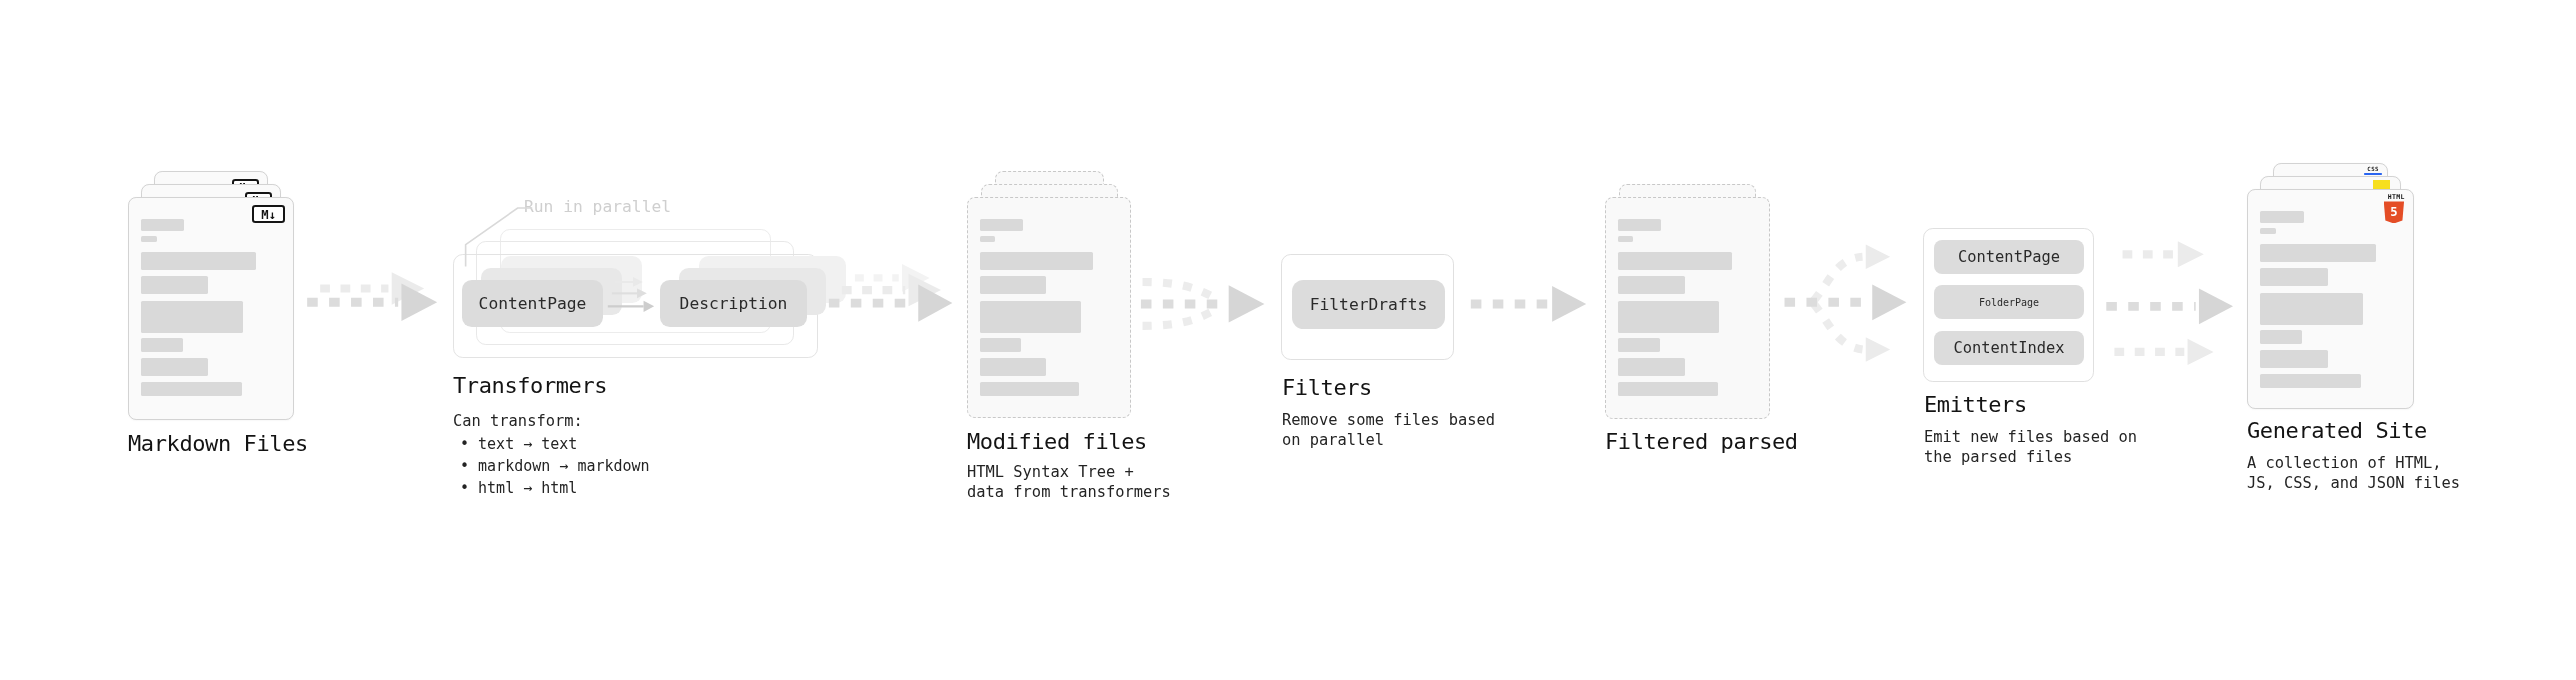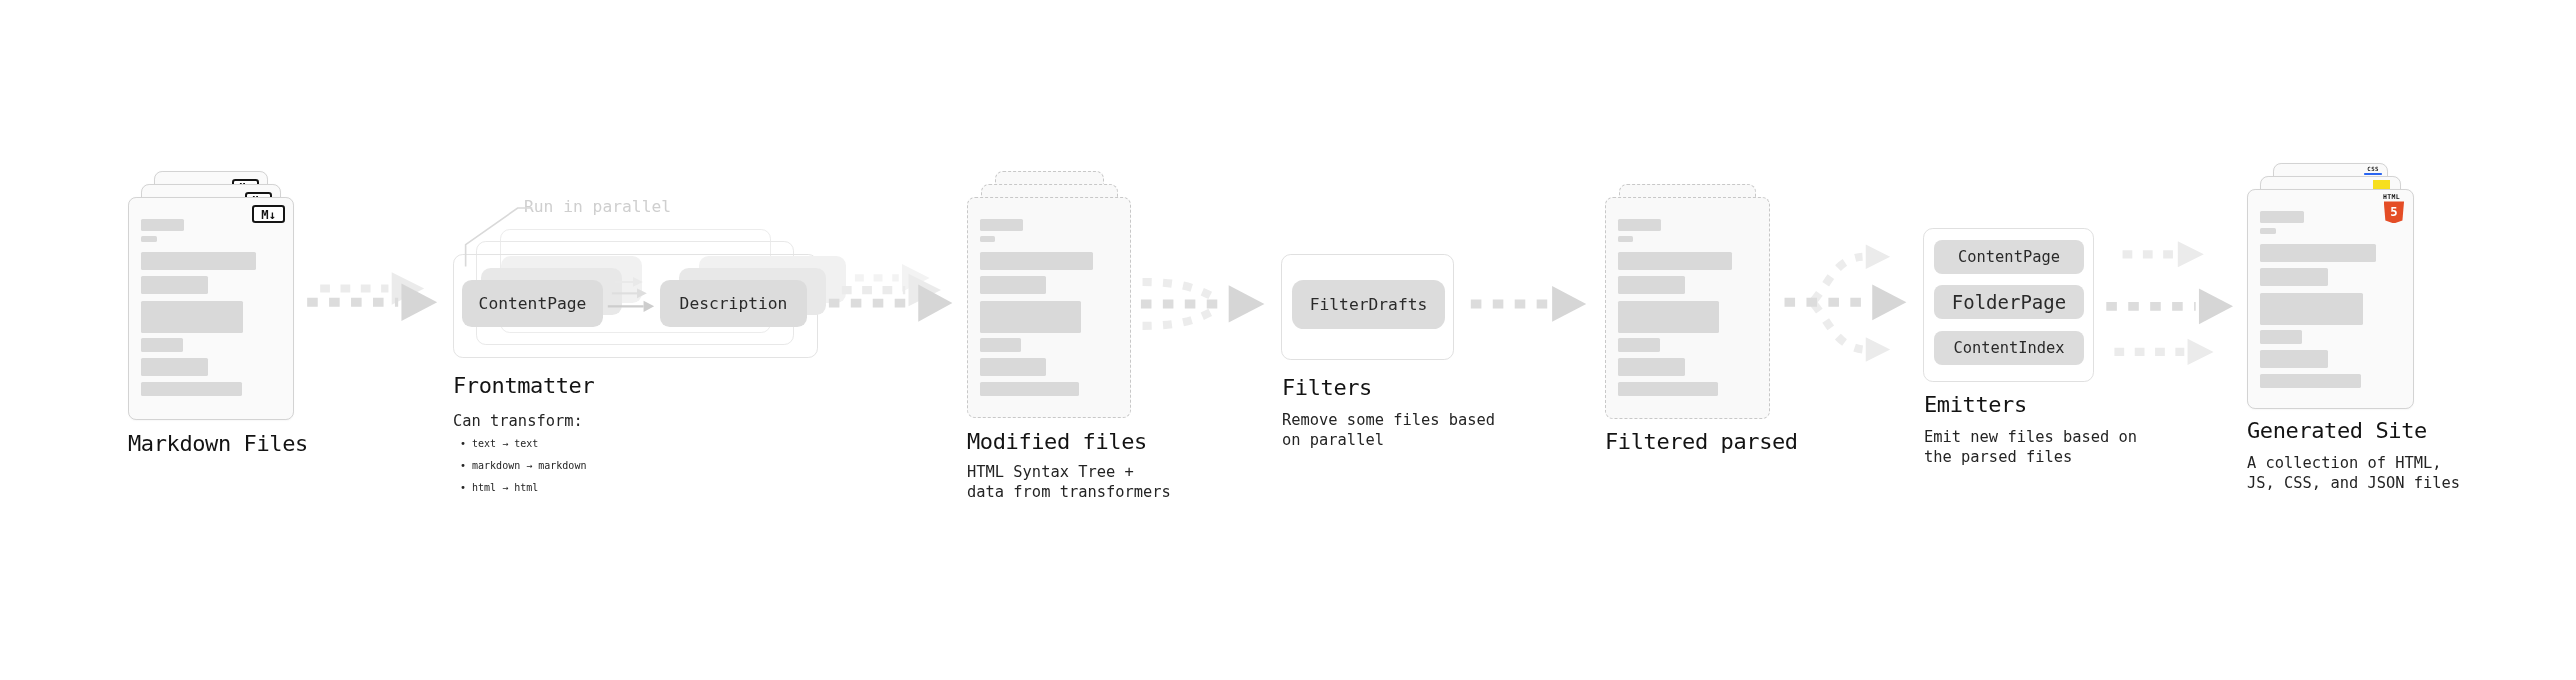--- a/index.html
+++ b/index.html
@@ -16,21 +16,21 @@
   .bars{position:absolute;left:12.2px;right:12.2px;top:21px;}
   .bar{background:#d9d9d9;border-radius:1.6px;}
   
   .badge-md{
     position:absolute;top:7.3px;right:8.1px;width:32.5px;height:18px;
     border:2px solid #151515;border-radius:3.3px;background:#fff;color:#151515;
     font-weight:bold;font-size:12.2px;line-height:16.3px;text-align:center;box-sizing:border-box;
   }
   .badge-md.small{width:27px;height:15.4px;font-size:9.8px;line-height:13px;top:6.5px;}
   
-  .html5-badge{position:absolute;top:4.1px;right:8.1px;width:22px;text-align:left;}
+  .html5-badge{position:absolute;top:4.1px;right:8.1px;width:22px;text-align:right;}
   .h5-text{font-size:6.5px;font-weight:bold;letter-spacing:0.4px;color:#111;line-height:6.5px;}
   .h5-shield{
     width:20.3px;height:22px;margin:0.8px auto 0;
     clip-path:polygon(0 0,100% 0,92% 87%,50% 100%,8% 87%);
     display:flex;align-items:center;justify-content:center;
     color:#fff;font-size:12.2px;font-weight:bold;background:#e44d26;
   }
   .css-badge{position:absolute;top:1.6px;right:4.9px;width:18px;}
   .css-label{font-size:5.7px;font-weight:bold;color:#222;line-height:6.5px;text-align:center;letter-spacing:0.4px;}
   .css-underline{height:2.4px;margin-top:0.8px;border-radius:0.8px;background:#2965f1;}
@@ -40,21 +40,21 @@
   .frame.filled{background:#fff;border-color:#e0e0e0;}
   .pill{
     position:absolute;background:#dcdcdc;border-radius:9.8px;color:#2a2a2a;font-size:16.3px;
     display:flex;align-items:center;justify-content:center;white-space:nowrap;box-sizing:border-box;
   }
   .pill.ghost1{background:#e8e8e8;}
   .pill.ghost2{background:#f1f1f1;}
   
   .stage-label{position:absolute;font-size:22px;color:#131313;white-space:nowrap;letter-spacing:-0.4px;}
   .stage-desc{position:absolute;font-size:15.4px;color:#242424;white-space:nowrap;line-height:20.3px;}
-  .bullet-list{position:absolute;font-size:10px;color:#242424;white-space:nowrap;line-height:22px;}
+  .bullet-list{position:absolute;font-size:15px;color:#242424;white-space:nowrap;line-height:22px;}
   .parallel-note{position:absolute;font-size:16.3px;color:#cfcfcf;white-space:nowrap;}
   
   svg.flow{position:absolute;left:0;top:0;pointer-events:none;}
   .dl1{stroke:#dcdcdc;stroke-width:11;stroke-dasharray:13 14;fill:none;}
   .dl2{stroke:#ebebeb;stroke-width:10;stroke-dasharray:12 13;fill:none;}
   .dl3{stroke:#f3f3f3;stroke-width:9;stroke-dasharray:11 12;fill:none;}
   .curve{stroke:#ececec;stroke-width:10;stroke-dasharray:11 14;fill:none;}
   .h1{fill:#d6d6d6;} .h2{fill:#ebebeb;} .h3{fill:#f3f3f3;}
   .mini1{stroke:#cdcdcd;stroke-width:2.5;} .mini2{stroke:#dedede;stroke-width:2.5;} .mini3{stroke:#e9e9e9;stroke-width:2.5;}
   .mh1{fill:#cdcdcd;} .mh2{fill:#dedede;} .mh3{fill:#e9e9e9;}
@@ -94,21 +94,21 @@
     <div class="frame" style="left:453px;top:254px;width:365px;height:104px;"></div>
 
     <div class="pill ghost2" style="left:501px;top:256px;width:141px;height:47px;"></div>
     <div class="pill ghost2" style="left:699px;top:256px;width:147px;height:47px;"></div>
     <div class="pill ghost1" style="left:481px;top:268px;width:141px;height:47px;"></div>
     <div class="pill ghost1" style="left:679px;top:268px;width:147px;height:47px;"></div>
     <div class="pill" style="left:462px;top:280px;width:141px;height:47px;">ContentPage</div>
     <div class="pill" style="left:660px;top:280px;width:147px;height:47px;">Description</div>
 
     <div class="parallel-note" style="left:524px;top:197px;">Run in parallel</div>
-    <div class="stage-label" style="left:453px;top:373px;">Frontmatter</div>
+    <div class="stage-label" style="left:453px;top:373px;">Transformers</div>
     <div class="stage-desc" style="left:453px;top:411px;">Can transform:</div>
     <div class="bullet-list" style="left:460px;top:433px;">
       <div>• text → text</div>
       <div>• markdown → markdown</div>
       <div>• html → html</div>
     </div>
   </div>
 
   <div>
     <div class="doc dashed" style="left:995px;top:171px;width:109px;height:203px;"></div>
@@ -155,21 +155,21 @@
           <div class="bar" style="width: 48%; height: 18px; margin-bottom: 6.5px;"></div>
           <div class="bar" style="width: 72%; height: 14px; margin-bottom: 0px;"></div>
         </div>
     </div>
     <div class="stage-label" style="left:1605px;top:429px;">Filtered parsed</div>
   </div>
 
   <div>
     <div class="frame filled" style="left:1923px;top:228px;width:171px;height:154px;"></div>
     <div class="pill" style="left:1934px;top:240px;width:150px;height:34px;font-size:15.4px;border-radius:8.1px;">ContentPage</div>
-    <div class="pill" style="left:1934px;top:285px;width:150px;height:34px;font-size:19px;border-radius:8.1px;">FolderPage</div>
+    <div class="pill" style="left:1934px;top:285px;width:150px;height:34px;font-size:10px;border-radius:8.1px;">FolderPage</div>
     <div class="pill" style="left:1934px;top:331px;width:150px;height:34px;font-size:15.4px;border-radius:8.1px;">ContentIndex</div>
     <div class="stage-label" style="left:1924px;top:392px;">Emitters</div>
     <div class="stage-desc" style="left:1924px;top:427px;">
       <div>Emit new files based on</div>
       <div>the parsed files</div>
     </div>
   </div>
 
   <div>
     <div class="doc" style="left:2273px;top:163px;width:115px;height:210px;">

